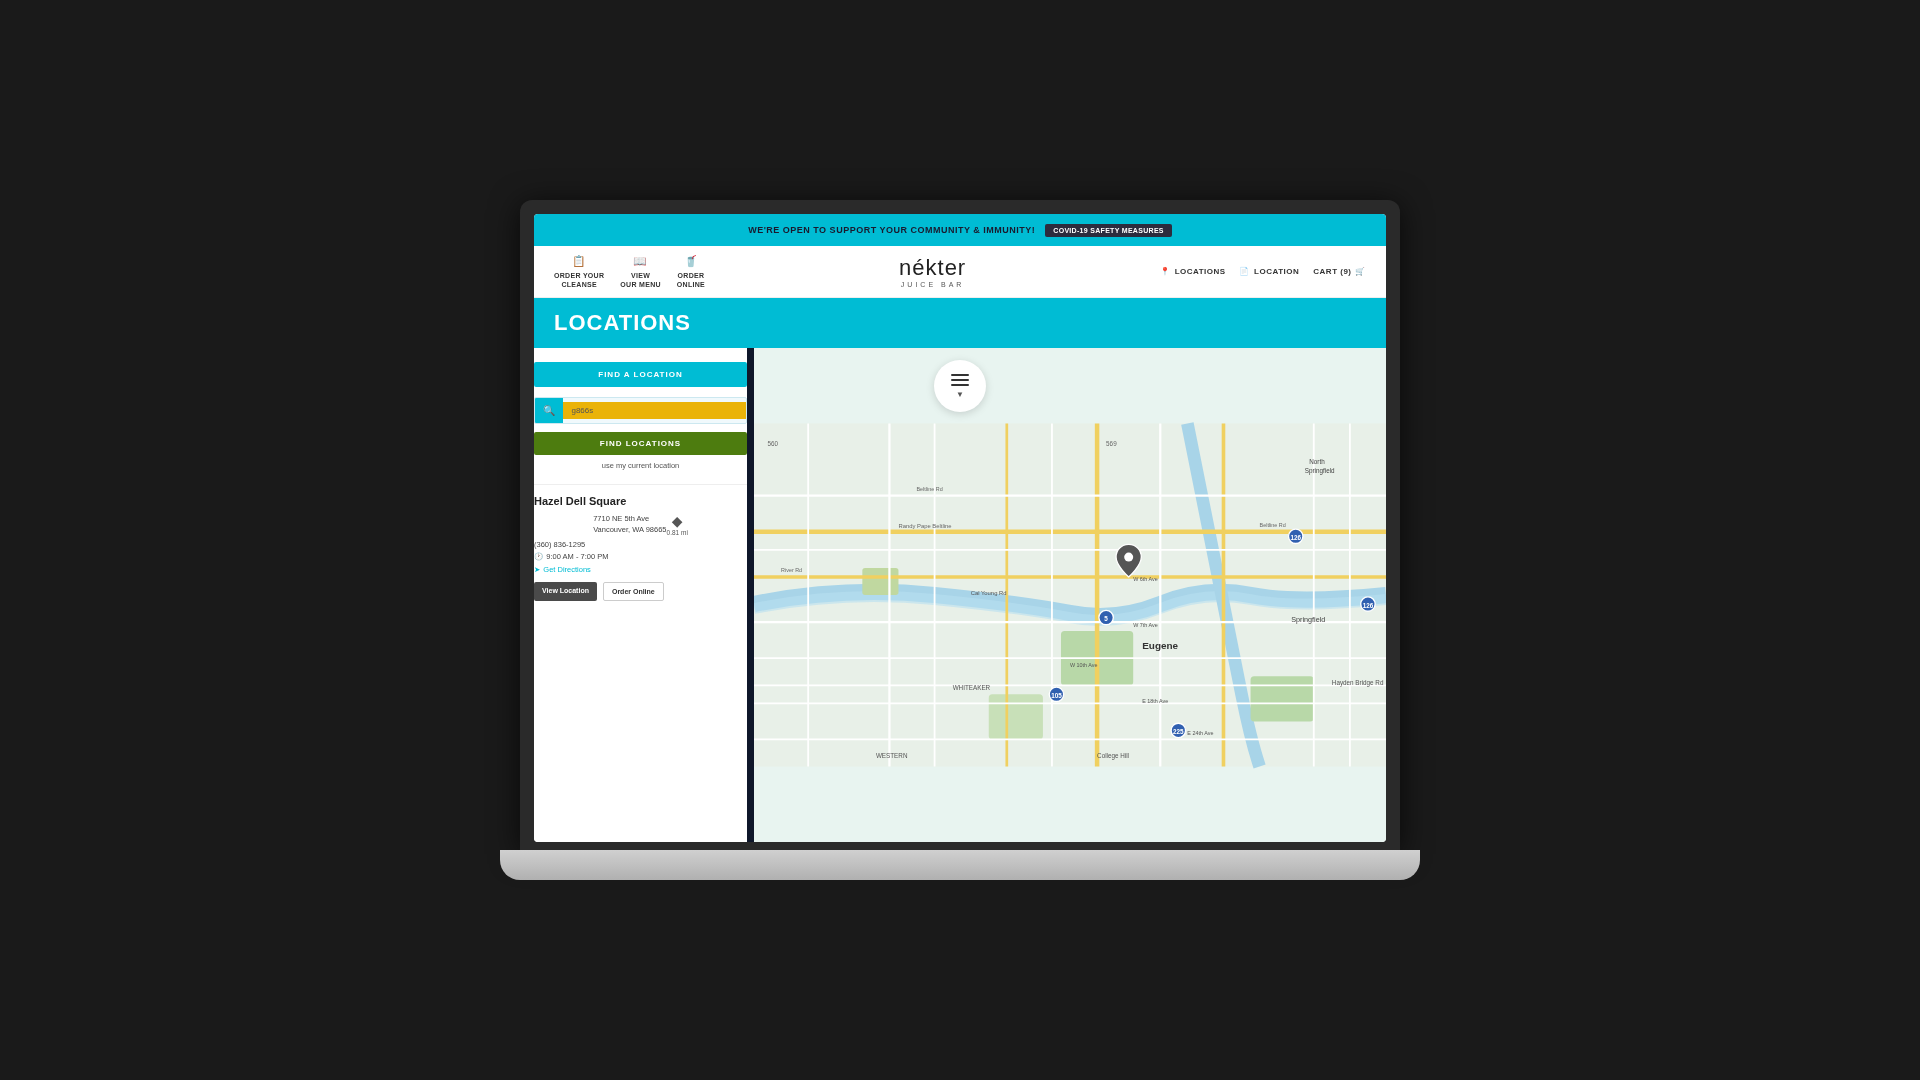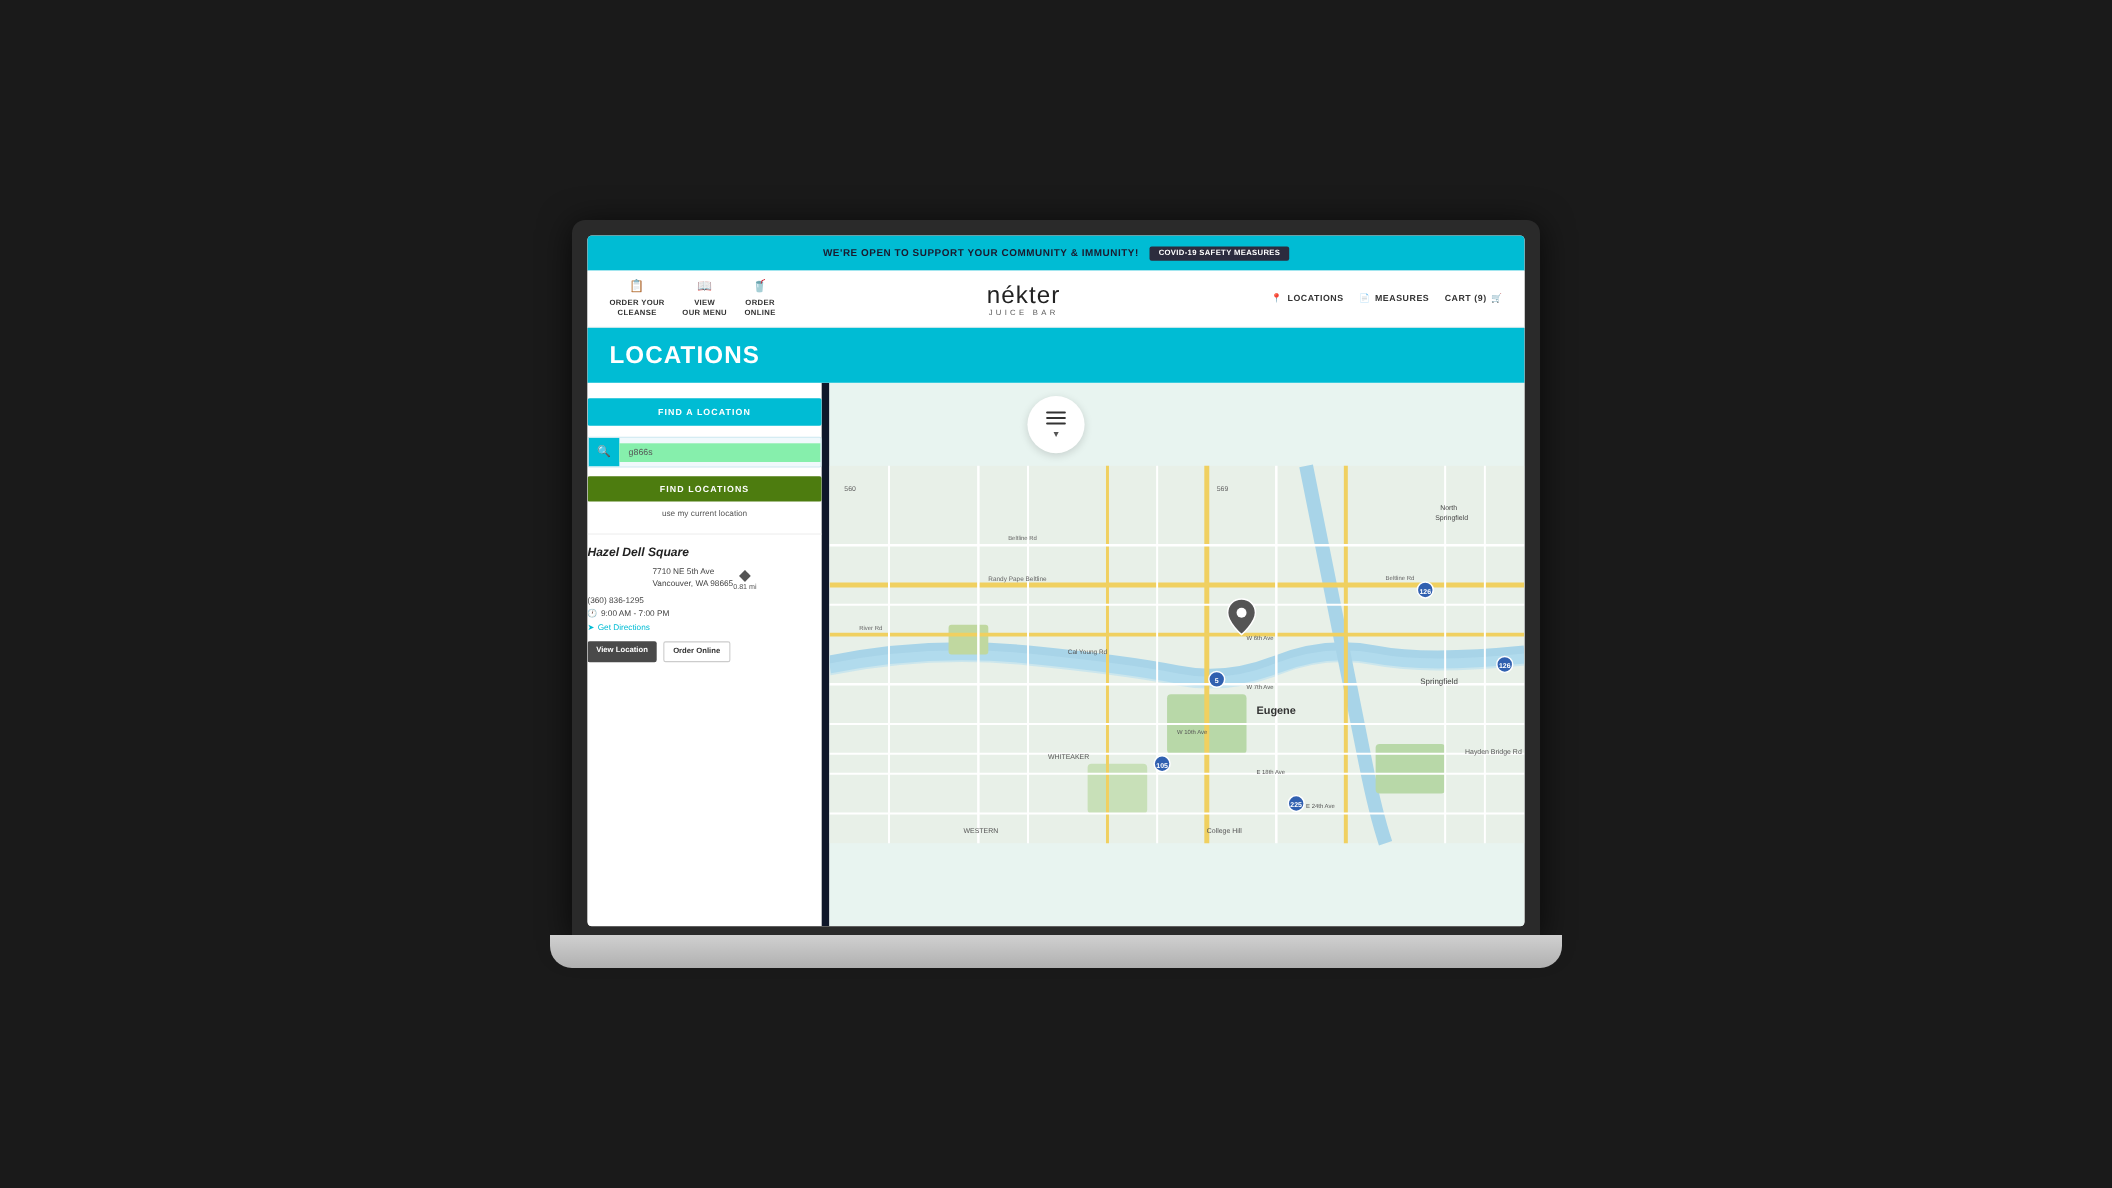--- a/index.html
+++ b/index.html
@@ -249,21 +249,21 @@
       display: flex;
       align-items: center;
       justify-content: center;
     }
 
     .search-input-display {
       flex: 1;
       font-size: 8px;
       color: #555;
       padding: 4px 8px;
-      background: #86efac;
+      background: #eab308;
     }
 
     .find-locations-btn {
       background: #4d7c0f;
       color: white;
       font-size: 8px;
       font-weight: bold;
       letter-spacing: 1px;
       padding: 7px;
       text-align: center;
@@ -283,21 +283,20 @@
     .location-result {
       border-top: 1px solid #eee;
       padding-top: 10px;
     }
 
     .location-name {
       font-size: 11px;
       font-weight: bold;
       color: #222;
       margin-bottom: 6px;
-      font-style: italic;
     }
 
     .location-details {
       display: flex;
       justify-content: center;
       align-items: flex-start;
       margin-bottom: 4px;
     }
 
     .location-address {
@@ -417,21 +416,21 @@
             <div class="logo-sub">JUICE BAR</div>
           </div>
 
           <div class="nav-right">
             <div class="nav-right-item">
               <span>📍</span>
               <span>LOCATIONS</span>
             </div>
             <div class="nav-right-item">
               <span>📄</span>
-              <span>MEASURES</span>
+              <span>LOCATION</span>
             </div>
             <div class="nav-right-item">
               <span>CART (9)</span>
               <span>🛒</span>
             </div>
           </div>
         </div>
 
         <div style="position:relative; height:0;">
           <div class="hamburger-circle">

